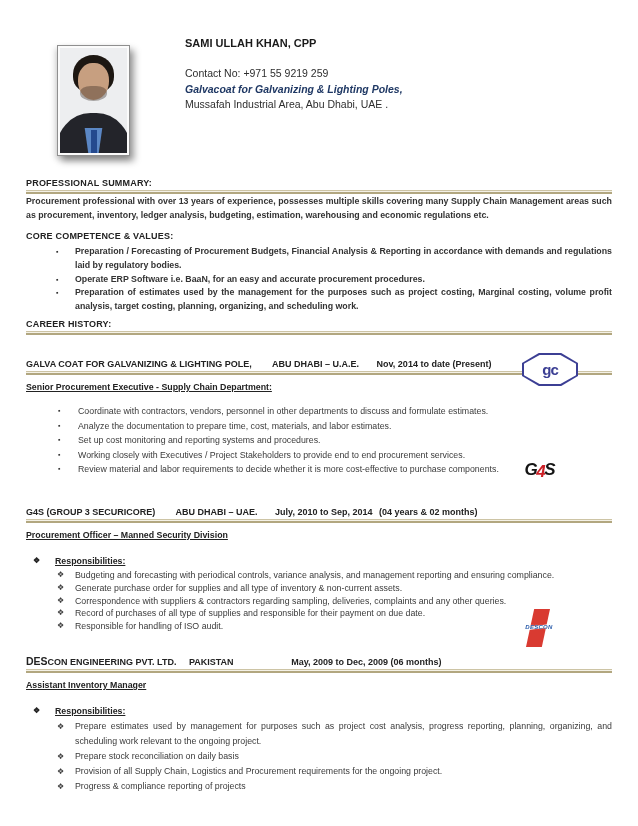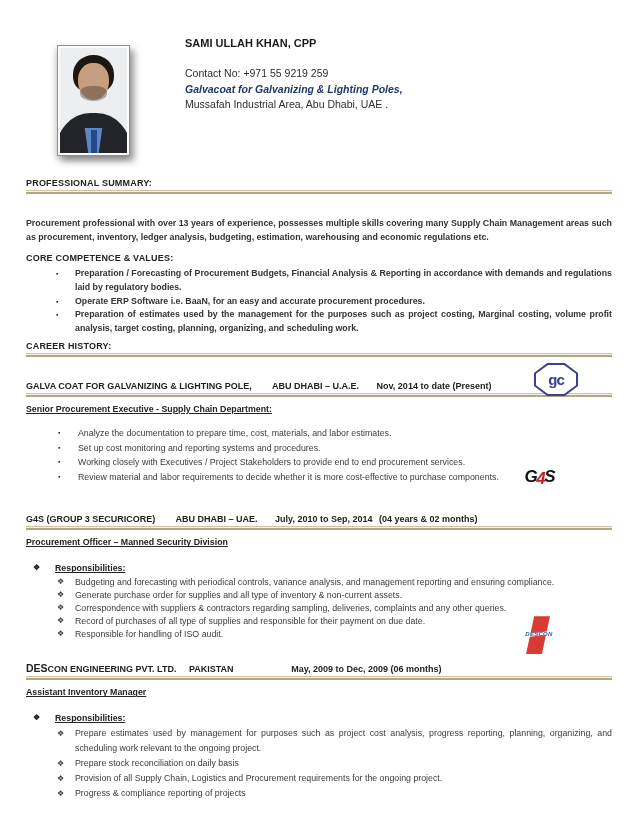--- a/index.html
+++ b/index.html
@@ -35,21 +35,21 @@
   .hlbl.w { min-width:52px; }
   .skype-link { color:#44546a; text-decoration:underline; }
   .company-tag { font-size:10.5px; line-height:15.6px; font-weight:bold; font-style:italic; color:#1f3864; }
 
   
   .sec-heading { font-size:9px; font-weight:bold; color:#222; letter-spacing:0.2px; }
   .rule { height:4px; margin-top:2px;
     background:linear-gradient(to bottom, #cdc4a5 0 1px, #f4f1e6 1px 2px, #b2a780 2px 4px); }
   .jtext { text-align:justify; }
 
-  .summary-text { margin-top:22px; font-size:8.8px; font-weight:bold; line-height:14px; color:#333; }
+  .summary-text { margin-top:0; font-size:8.8px; font-weight:bold; line-height:14px; color:#333; }
 
   .ul-square { margin-top:4px; padding-left:30px; }
   .li-square { position:relative; padding-left:19px; line-height:13.8px; font-size:8.8px; font-weight:bold; color:#333; }
   .li-square .glyph { position:absolute; left:0; top:0; font-size:7px; }
 
   
   .job { position:relative; }
   .company-line { font-size:9px; font-weight:bold; color:#222; white-space:nowrap; }
   .company-line .seg1 { margin-right:18px; }
   .company-line .seg2 { margin-right:15px; }
@@ -63,21 +63,21 @@
   .resp-heading { position:relative; margin-top:14px; padding-left:29px; font-size:8.8px; font-weight:bold; color:#222; }
   .resp-heading .rtext { text-decoration:underline; }
   .resp-heading .glyph { position:absolute; left:7px; top:0; font-size:8px; }
   .ul-diamond { margin-top:3px; }
   .li-diamond { position:relative; padding-left:49px; font-size:8.8px; color:#3a3a3a; }
   .li-diamond .glyph { position:absolute; left:31px; top:0; font-size:8px; }
   .lh-tight .li-diamond { line-height:12.8px; }
   .lh-loose .li-diamond { line-height:15px; }
 
   
-  .gc-logo { position:absolute; right:34px; top:6px; width:44px; height:33px;
+  .gc-logo { position:absolute; right:34px; top:18px; width:56px; height:33px;
     background:#3c3f94; clip-path:polygon(30% 0,70% 0,100% 30%,100% 70%,70% 100%,30% 100%,0 70%,0 30%);margin-left:48px; }
   .gc-inner { position:absolute; top:2px; left:2px; right:2px; bottom:2px; background:#fff;
     clip-path:polygon(30% 0,70% 0,100% 30%,100% 70%,70% 100%,30% 100%,0 70%,0 30%);
     display:flex; align-items:center; justify-content:center; }
   .gc-text { font-size:15px; font-weight:bold; color:#3c3f94; letter-spacing:-1px; }
 
   .g4s-logo { position:absolute; right:58px; top:-25px; font-weight:900; font-style:italic;
     font-size:17px; letter-spacing:-1.5px; }
   .g4s-logo .blk { color:#141414; }
   .g4s-logo .red { color:#cc2027; position:relative; top:2px; }
@@ -141,20 +141,21 @@
         </div>
       </div>
       <div class="company-line" style="padding-top:24px;">
         <span class="seg1">GALVA COAT FOR GALVANIZING &amp; LIGHTING POLE,</span>
         <span class="seg2">ABU DHABI – U.A.E.</span>
         <span>Nov, 2014 to date (Present)</span>
       </div>
       <div class="rule"></div>
       <div class="job-title">Senior Procurement Executive - Supply Chain Department:</div>
       <div class="ul-plain">
+        <div class="li-plain jtext"><span class="glyph">▪</span><span>Coordinate with contractors, vendors, personnel in other departments to discuss and formulate estimates.</span></div>
         <div class="li-plain jtext"><span class="glyph">▪</span><span>Analyze the documentation to prepare time, cost, materials, and labor estimates.</span></div>
         <div class="li-plain jtext"><span class="glyph">▪</span><span>Set up cost monitoring and reporting systems and procedures.</span></div>
         <div class="li-plain jtext"><span class="glyph">▪</span><span>Working closely with Executives / Project Stakeholders to provide end to end procurement services.</span></div>
         <div class="li-plain jtext"><span class="glyph">▪</span><span>Review material and labor requirements to decide whether it is more cost-effective to purchase components.</span></div>
       </div>
     </div>
 
     <div class="job" style="margin-top:8px;">
       <div class="g4s-logo"><span class="blk">G</span><span class="red">4</span><span class="blk">S</span></div>
       <div class="company-line" style="padding-top:22px;">

